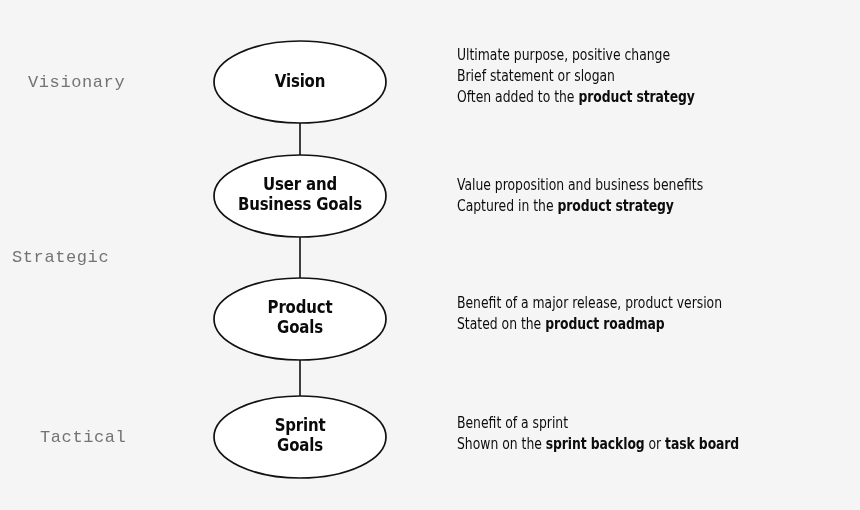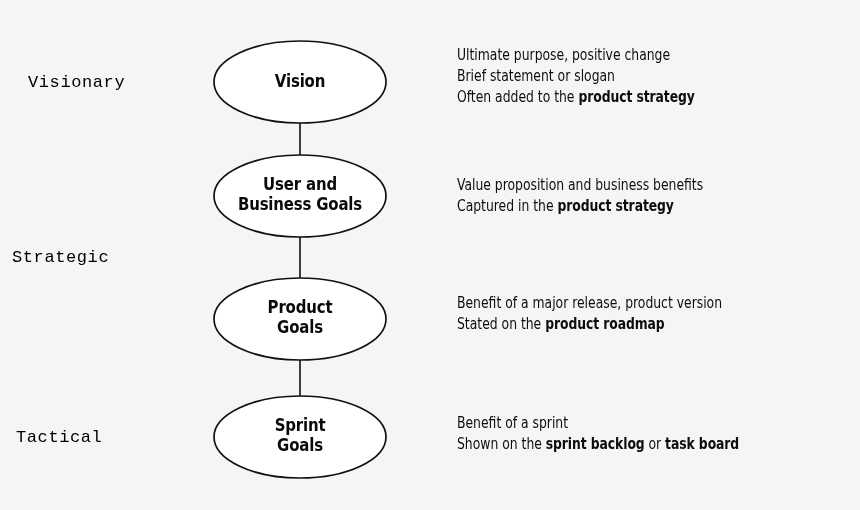--- a/index.html
+++ b/index.html
@@ -19,28 +19,28 @@
     width: 860px;
     height: 510px;
   }
 
   
   .tier-label {
     position: absolute;
     font-family: "Liberation Mono", "DejaVu Sans Mono", monospace;
     font-size: 17px;
     font-weight: 400;
-    color: #000000;
+    color: #737373;
     letter-spacing: 0.6px;
     white-space: nowrap;
     line-height: 1;
   }
   .tier-visionary { left: 28px; top: 74px; }
   .tier-strategic { left: 12px; top: 249px; }
-  .tier-tactical  { left: 16px; top: 429px; font-family: Liberation Mono, monospace; }
+  .tier-tactical  { left: 40px; top: 429px; font-family: Liberation Mono, monospace; }
 
   
   .spine {
     position: absolute;
     left: 0;
     top: 0;
     width: 860px;
     height: 510px;
     pointer-events: none;
   }

